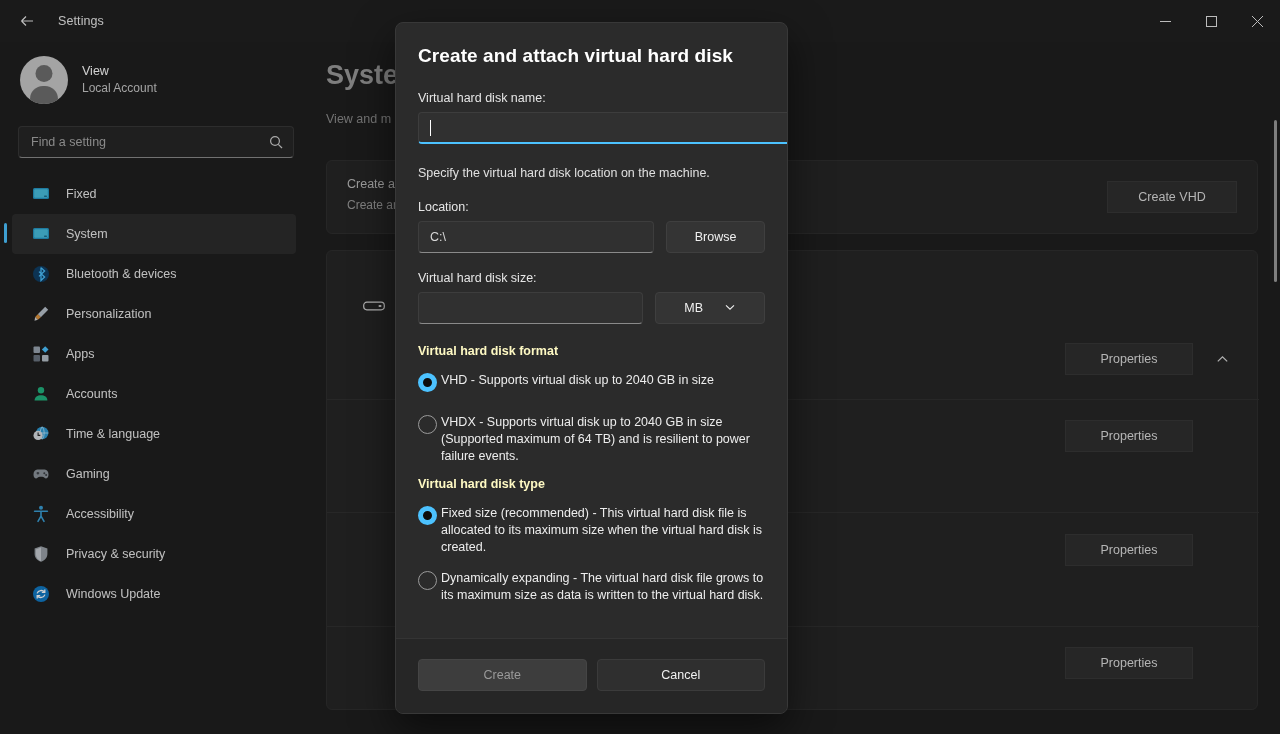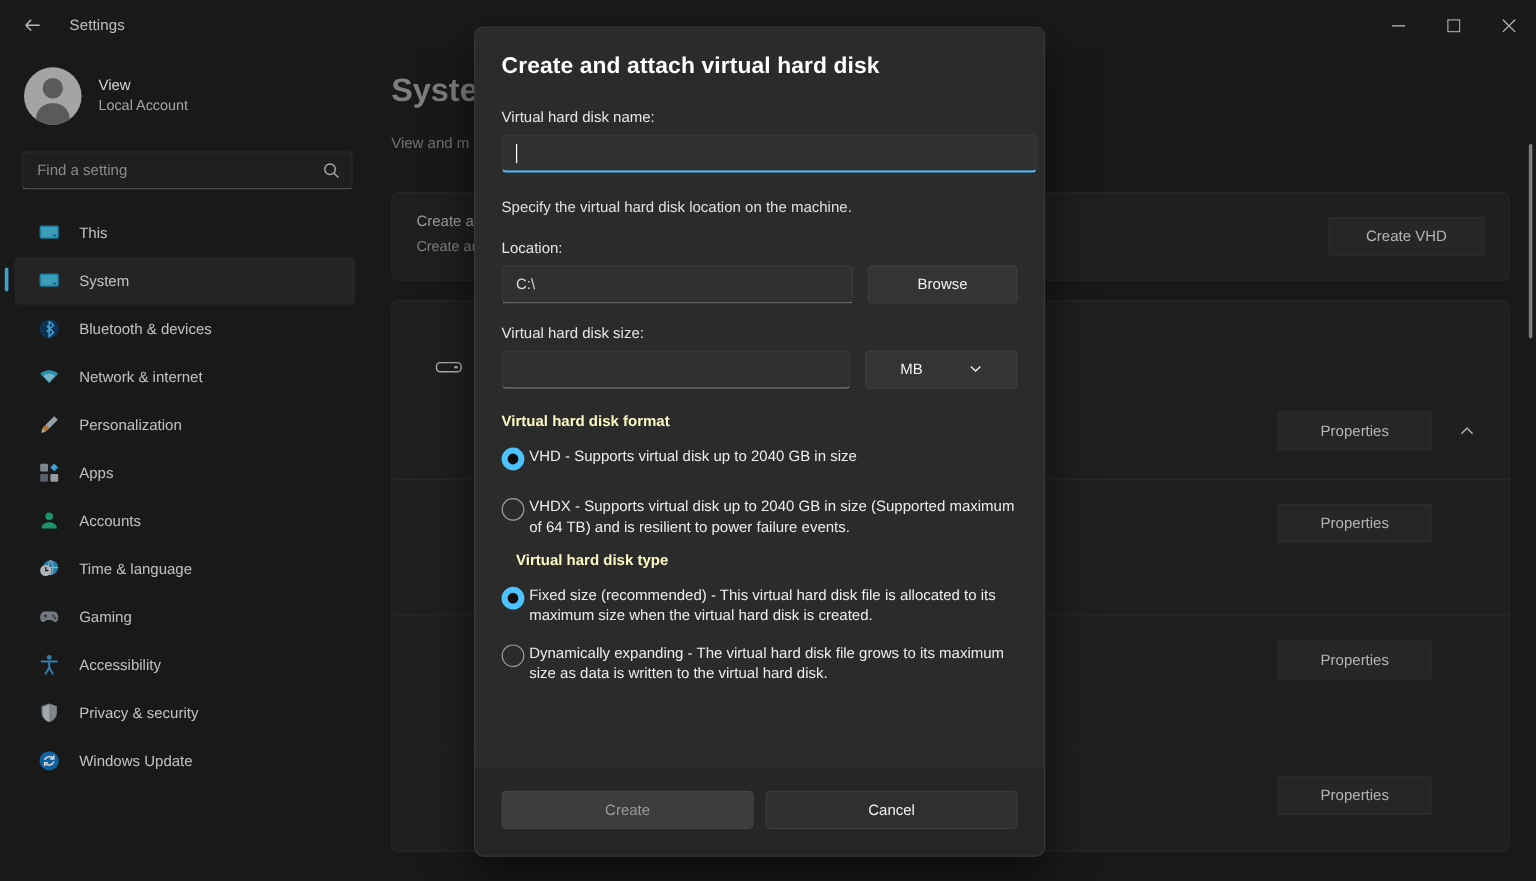--- a/index.html
+++ b/index.html
@@ -131,21 +131,21 @@
   .bg-text.dim { color: #9c9c9c; font-size: 12px; }
   .drive-ico { position: absolute; color: #d8d8d8; }
   .scrollbar {
     position: absolute; right: 3px; top: 78px; width: 3px; height: 162px;
     background: #9a9a9a; border-radius: 2px;
   }
 
   
   .scrim { position: absolute; inset: 0; background: rgba(0,0,0,0.18); }
   .dialog {
-    position: absolute; left: 395px; top: 22px; width: 476px; height: 692px;
+    position: absolute; left: 395px; top: 22px; width: 393px; height: 692px;
     background: #2b2b2b; border: 1px solid #383838;
     border-radius: 8px; overflow: hidden;
     box-shadow: 0 16px 40px rgba(0,0,0,0.55);
     display: flex; flex-direction: column;
   }
   .dlg-body { padding: 22px 22px 10px 22px; flex: 1; }
   .dlg-title {
     font-size: 19px; font-weight: bold; color: #ffffff;
     margin-bottom: 24px; letter-spacing: .1px;
   }
@@ -264,47 +264,40 @@
     </div>
 
     <div class="navlist">
 
       <div class="navitem">
         <svg class="nav-ico" viewBox="0 0 18 18">
           <rect x="1" y="3" width="16" height="11" rx="1.5" fill="#2597c4"></rect>
           <rect x="2.2" y="4.2" width="13.6" height="8.6" rx="1" fill="#49c0e0"></rect>
           <rect x="12" y="10.5" width="3" height="1.4" rx=".6" fill="#1c6f92"></rect>
         </svg>
-        <span class="nav-label">This</span>
+        <span class="nav-label">Fixed</span>
       </div>
 
       <div class="navitem active">
         <svg class="nav-ico" viewBox="0 0 18 18">
           <rect x="1" y="3" width="16" height="11" rx="1.5" fill="#2597c4"></rect>
           <rect x="2.2" y="4.2" width="13.6" height="8.6" rx="1" fill="#49c0e0"></rect>
           <rect x="12" y="10.5" width="3" height="1.4" rx=".6" fill="#1c6f92"></rect>
         </svg>
         <span class="nav-label">System</span>
       </div>
 
       <div class="navitem">
         <svg class="nav-ico" viewBox="0 0 18 18">
           <circle cx="9" cy="9" r="8" fill="#0f3f66"></circle>
           <path d="M9 2.6v12.8l3.6-3.4L7 6.6M9 2.6l3.6 3.4L7 11.4" fill="none" stroke="#4cc2ff" stroke-width="1.3"></path>
         </svg>
         <span class="nav-label">Bluetooth &amp; devices</span>
       </div>
 
-      <div class="navitem">
-        <svg class="nav-ico" viewBox="0 0 18 18">
-          <path d="M1.5 6.5C3.6 4.6 6.2 3.6 9 3.6s5.4 1 7.5 2.9L9 14.4z" fill="#2bb3d6"></path>
-          <path d="M4.2 8.3C5.6 7.1 7.2 6.5 9 6.5s3.4.6 4.8 1.8L9 13.3z" fill="#8fdcee"></path>
-        </svg>
-        <span class="nav-label">Network &amp; internet</span>
-      </div>
 
       <div class="navitem">
         <svg class="nav-ico" viewBox="0 0 18 18">
           <path d="M13.2 1.8l3 3-7.4 7.4-3-3z" fill="#b9c2cc"></path>
           <path d="M5.8 9.2l3 3-2.9 2.6-2.7-2.9z" fill="#e0943c"></path>
           <path d="M3.2 11.9l2.7 2.9-3.4 1z" fill="#d6d6d6"></path>
         </svg>
         <span class="nav-label">Personalization</span>
       </div>
 
@@ -474,21 +467,21 @@
       <div class="radio-row">
         <div class="radio checked"></div>
         <div class="radio-label">VHD - Supports virtual disk up to 2040 GB in size</div>
       </div>
 
       <div class="radio-row" style="margin-top:22px;">
         <div class="radio"></div>
         <div class="radio-label">VHDX - Supports virtual disk up to 2040 GB in size (Supported maximum of 64 TB) and is resilient to power failure events.</div>
       </div>
 
-      <div class="sec-title" style="margin-top:12px;margin-left:12px;">Virtual hard disk type</div>
+      <div class="sec-title" style="margin-top:12px;">Virtual hard disk type</div>
 
       <div class="radio-row">
         <div class="radio checked"></div>
         <div class="radio-label">Fixed size (recommended) - This virtual hard disk file is allocated to its maximum size when the virtual hard disk is created.</div>
       </div>
 
       <div class="radio-row" style="margin-top:14px;">
         <div class="radio"></div>
         <div class="radio-label">Dynamically expanding - The virtual hard disk file grows to its maximum size as data is written to the virtual hard disk.</div>
       </div>

